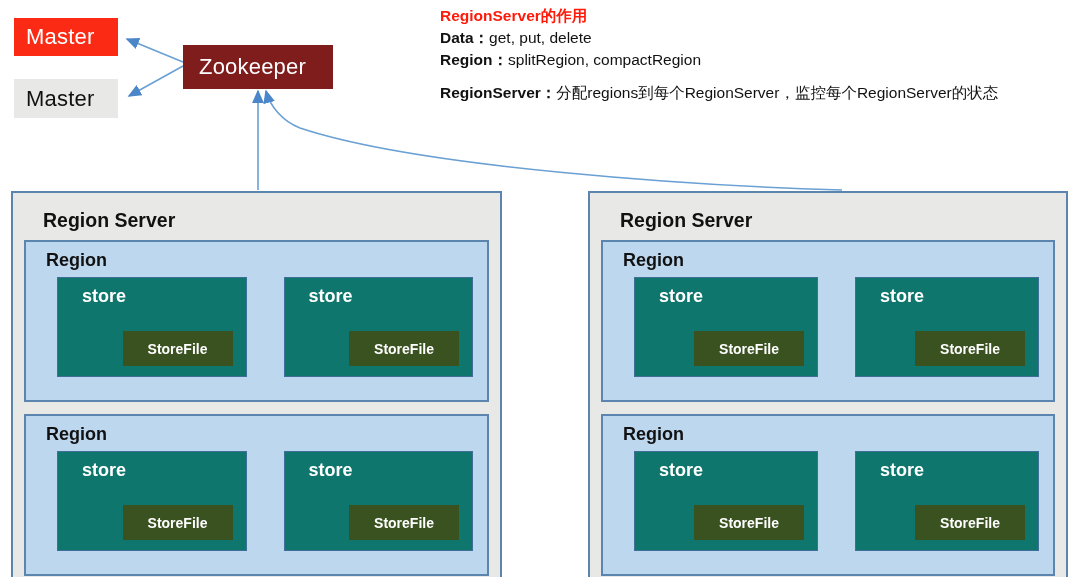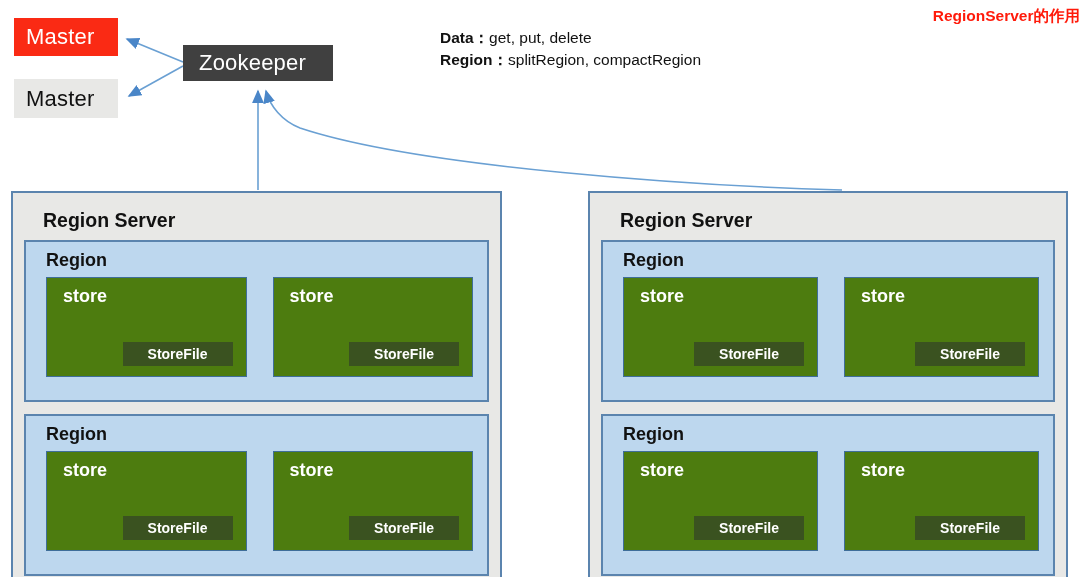--- a/index.html
+++ b/index.html
@@ -46,43 +46,42 @@
   .node-master-standby {
     left: 14px; top: 79px;
     width: 104px; height: 39px;
     background: #E8E8E6;
     color: #111111;
     font-size: 22px;
     padding-left: 12px;
   }
   .node-zookeeper {
     left: 183px; top: 45px;
-    width: 150px; height: 36px;
-    background: #404040;
+    width: 150px; height: 44px;
+    background: #7f1d1d;
     color: #ffffff;
     font-size: 22px;
     padding-left: 16px;
   }
 
   
   .notes {
     position: absolute;
     left: 440px; top: 5px;
     width: 640px;
     font-size: 15.5px;
     line-height: 21px;
     color: #111111;
   }
   .notes-heading {
     color: #FF1A0A;
     font-weight: bold;
     font-size: 15.5px;
     line-height: 22px;
     white-space: nowrap;
-    text-align: right;
   }
   .notes-line {
     white-space: nowrap;
     line-height: 22px;
   }
   .notes-line b { font-weight: bold; }
   .notes-gap { height: 11px; }
 
   
   .region-server {
@@ -127,38 +126,39 @@
     gap: 26px;
     padding: 0 14px 0 20px;
   }
 
   
   .store {
     box-sizing: border-box;
     position: relative;
     flex: 1 1 0;
     height: 100px;
-    background: #4d7c0f;
+    background: #0f766e;
     border: 1px solid #3F6E99;
-    padding: 8px 0 0 16px;
+    padding: 8px 0 0 24px;
+    margin-left: 11px;
   }
   .store-title {
     font-size: 18px;
     font-weight: bold;
     color: #ffffff;
     white-space: nowrap;
   }
 
   
   .storefile {
     position: absolute;
     right: 13px;
     bottom: 10px;
     width: 110px;
-    height: 24px;
+    height: 35px;
     background: #3A5220;
     color: #ffffff;
     font-size: 14px;
     font-weight: bold;
     display: flex;
     align-items: center;
     justify-content: center;
     white-space: nowrap;
   }
 </style>
@@ -203,20 +203,23 @@
     </div>
 
     <div class="notes-line">
       <b>Region</b><b>：</b><span>splitRegion, compactRegion</span>
     </div>
 
     <div class="notes-gap"></div>
 
 
 
+    <div class="notes-line">
+      <b>RegionServer</b><b>：</b><span>分配regions到每个RegionServer，监控每个RegionServer的状态</span>
+    </div>
   </div>
 
   <div class="region-server" id="rs-left">
     <div class="rs-title">Region Server</div>
 
     <div class="region">
       <div class="region-title">Region</div>
       <div class="store-row">
         <div class="store">
           <div class="store-title">store</div>

